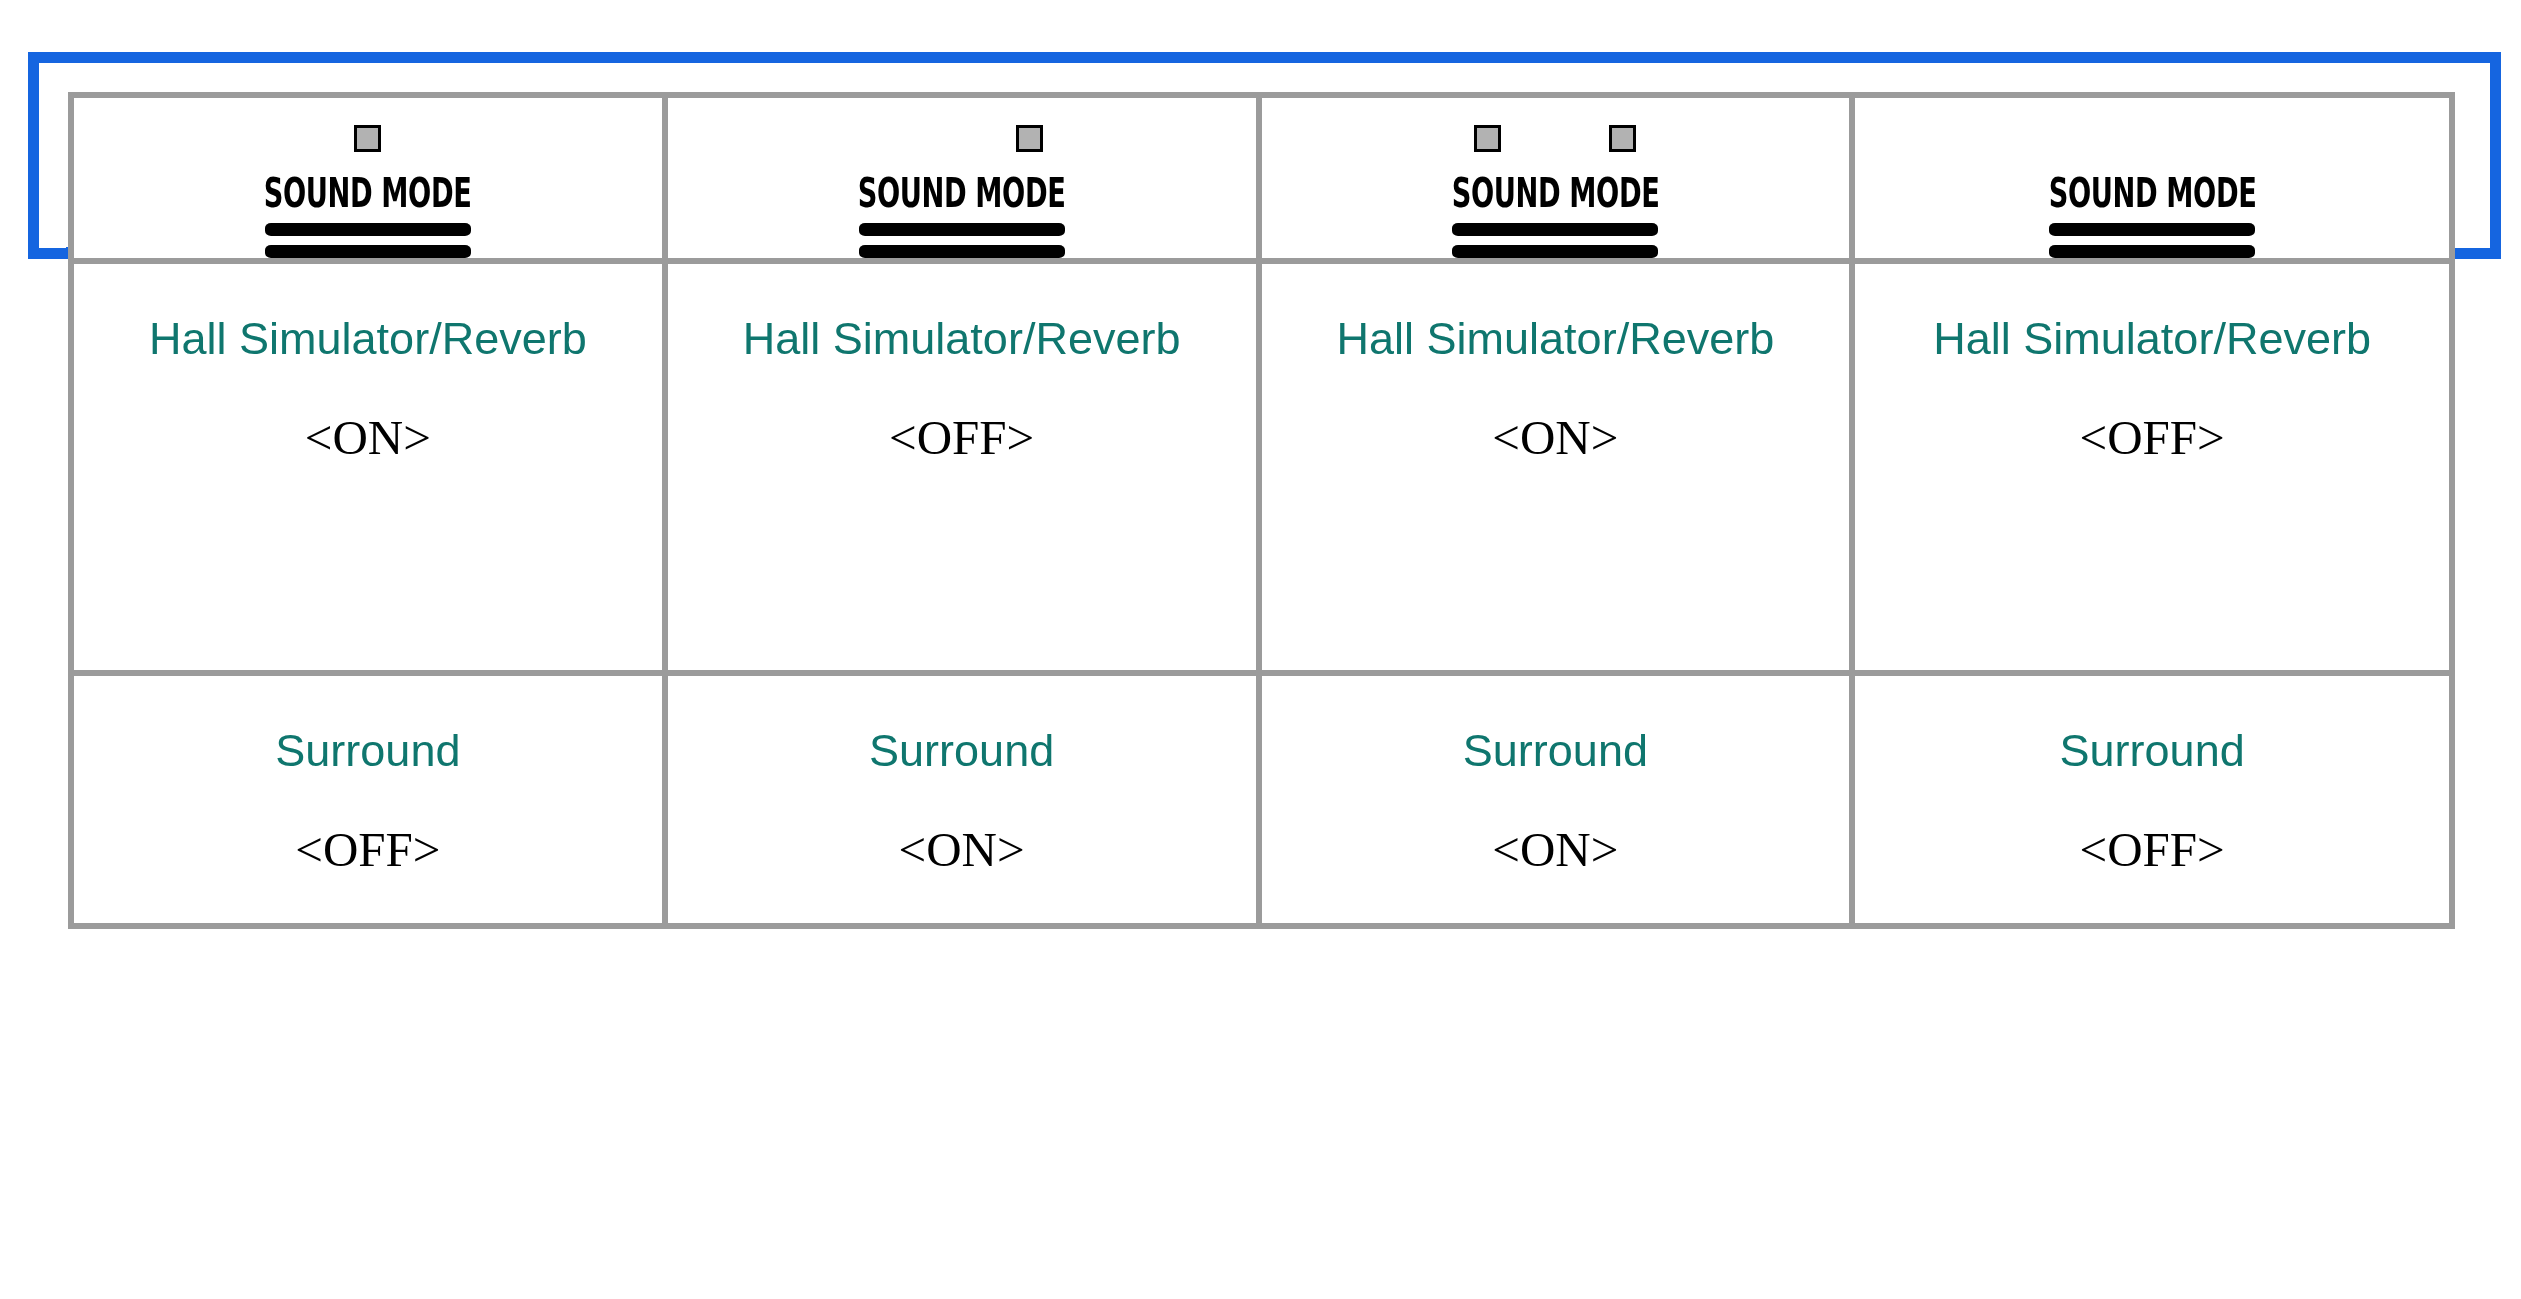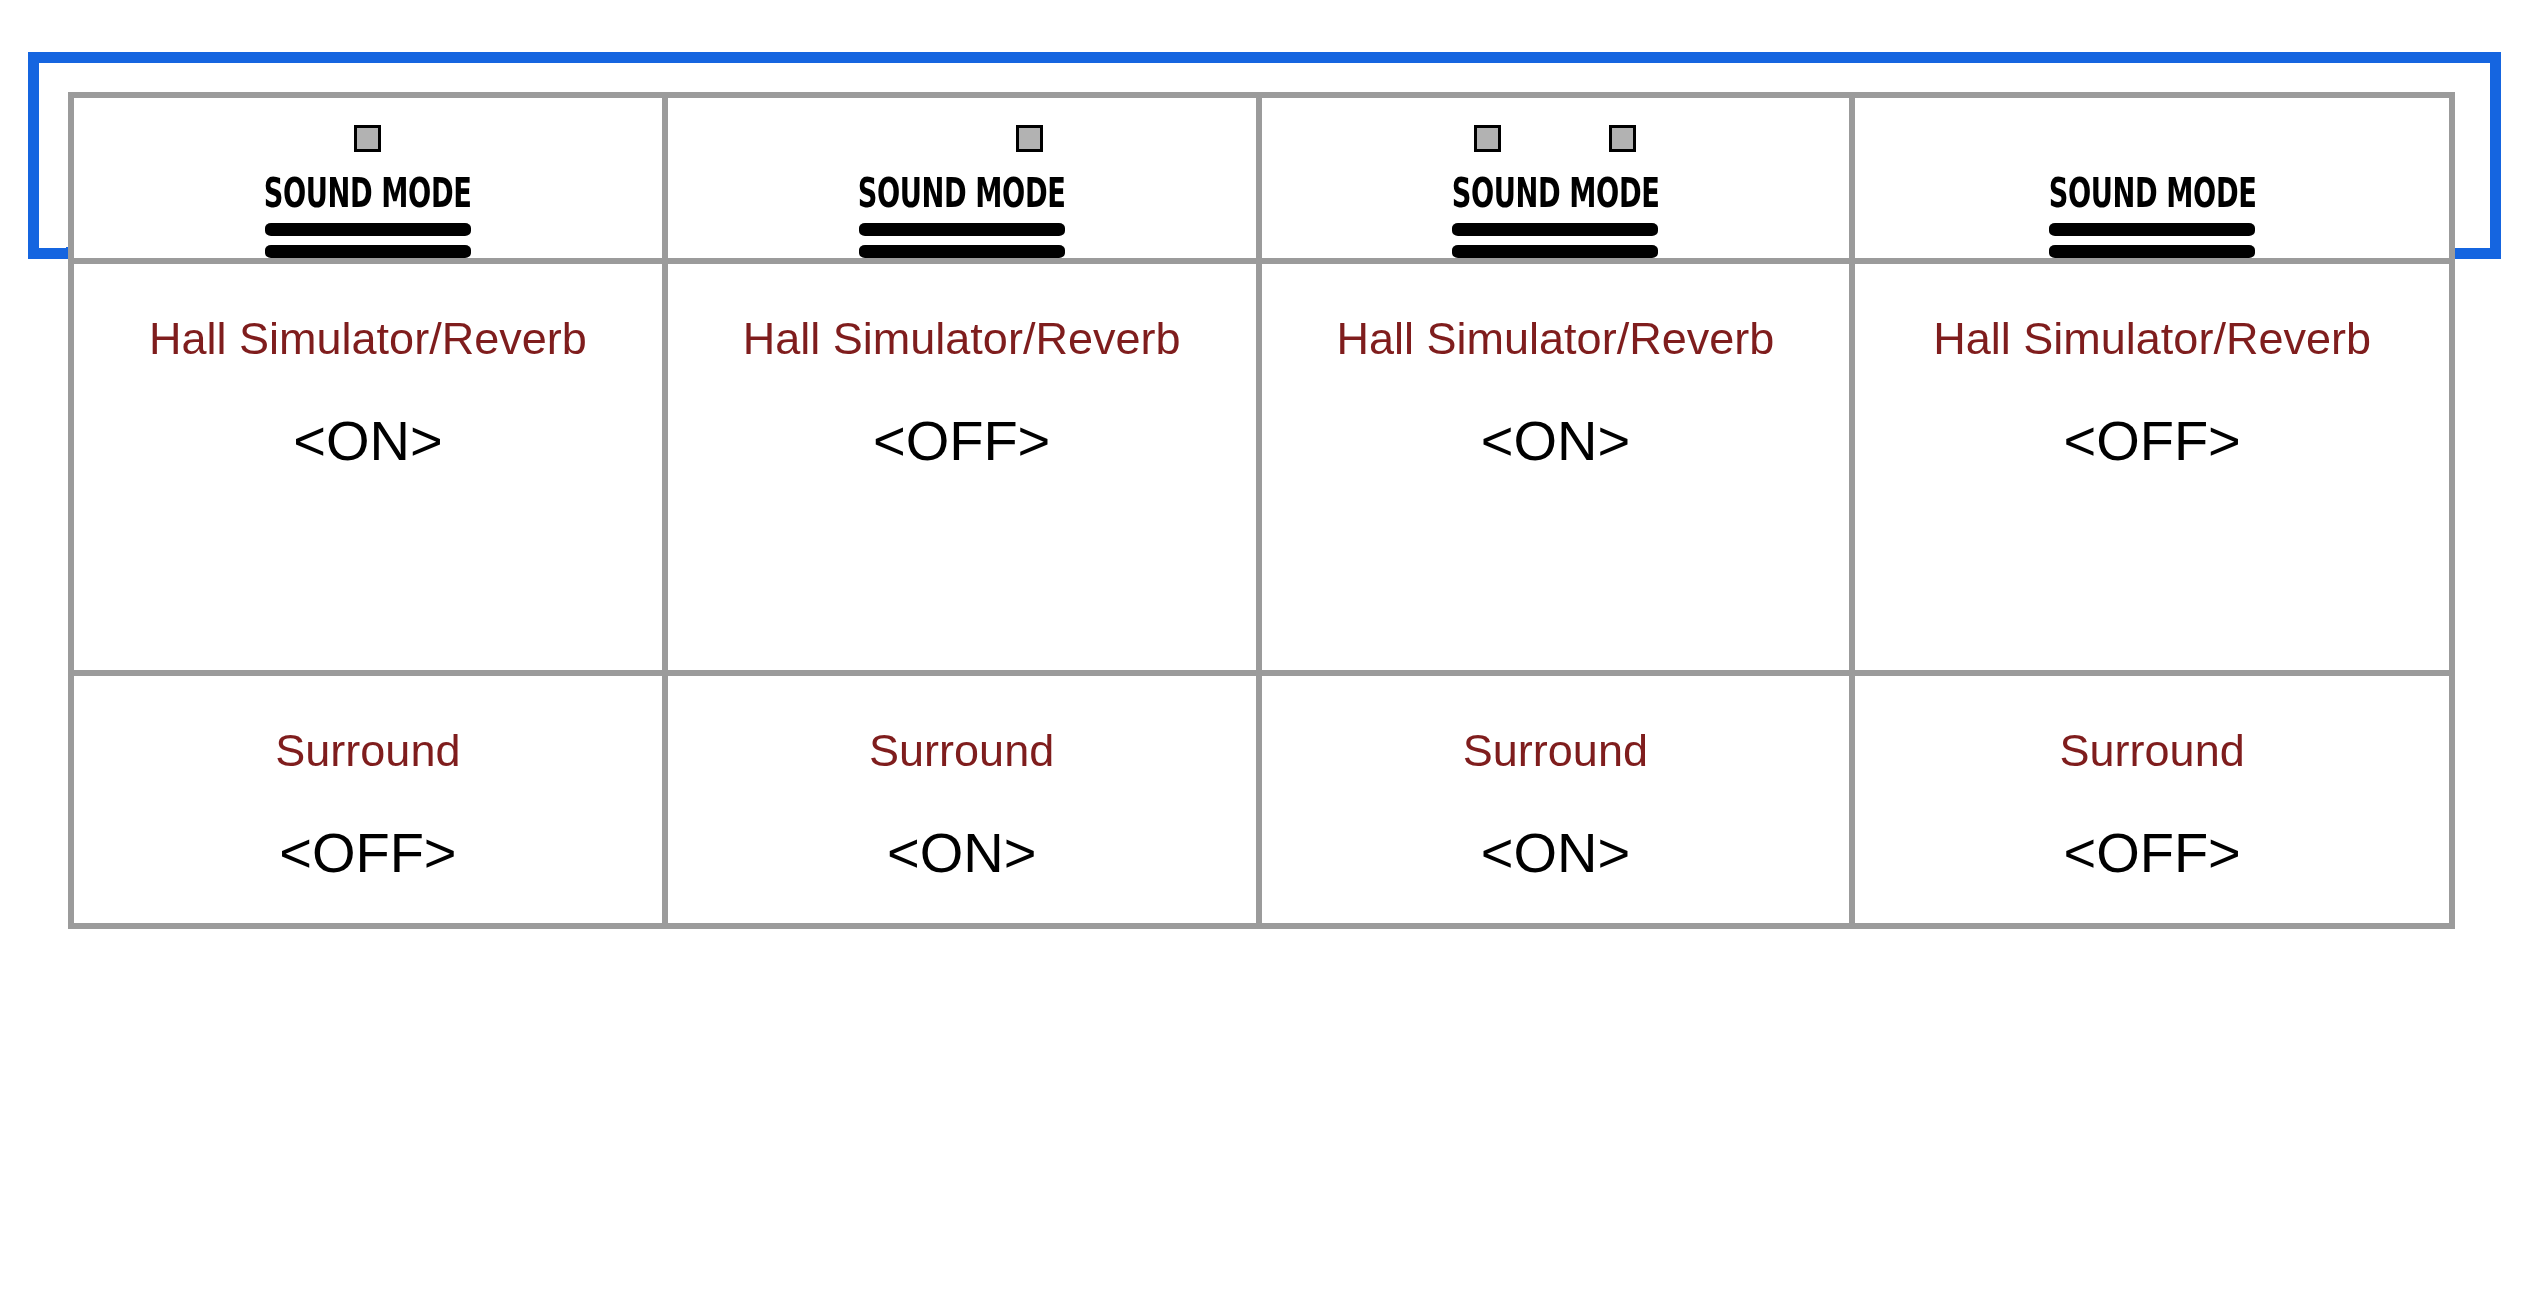--- a/index.html
+++ b/index.html
@@ -83,22 +83,22 @@
     width:206px;height:13px;
     background:#000;
     border-radius:6px/5px;
   }
 
   
   .txtcell{
     display:flex;flex-direction:column;align-items:center;
     padding-top:52px;box-sizing:border-box;
   }
-  .feature{font-size:45px;color:#7f1d1d;line-height:1;white-space:nowrap;}
-  .state{font-size:56px;color:#000;line-height:1;margin-top:52px;white-space:nowrap;}
+  .feature{font-size:45px;color:#0f766e;line-height:1;white-space:nowrap;}
+  .state{font-size:49px;color:#000;line-height:1;margin-top:52px;white-space:nowrap;font-family:Liberation Serif, serif;}
 </style>
 </head>
 <body>
 
 <div class="loop-seg" id="loop-top"></div>
 <div class="loop-seg" id="loop-left"></div>
 <div class="loop-seg" id="loop-right"></div>
 <div class="loop-seg" id="loop-bottom-right"></div>
 <div class="loop-seg" id="loop-bottom-left"></div>
 

